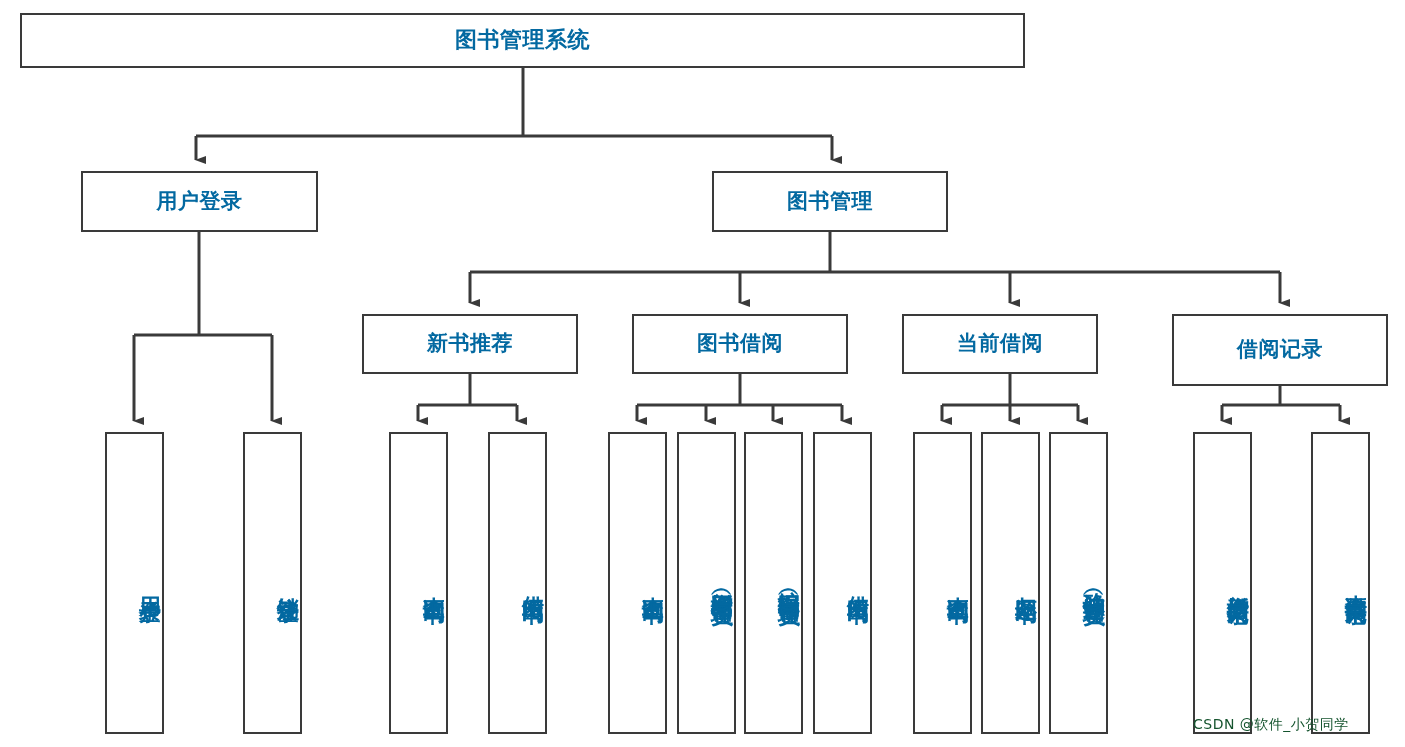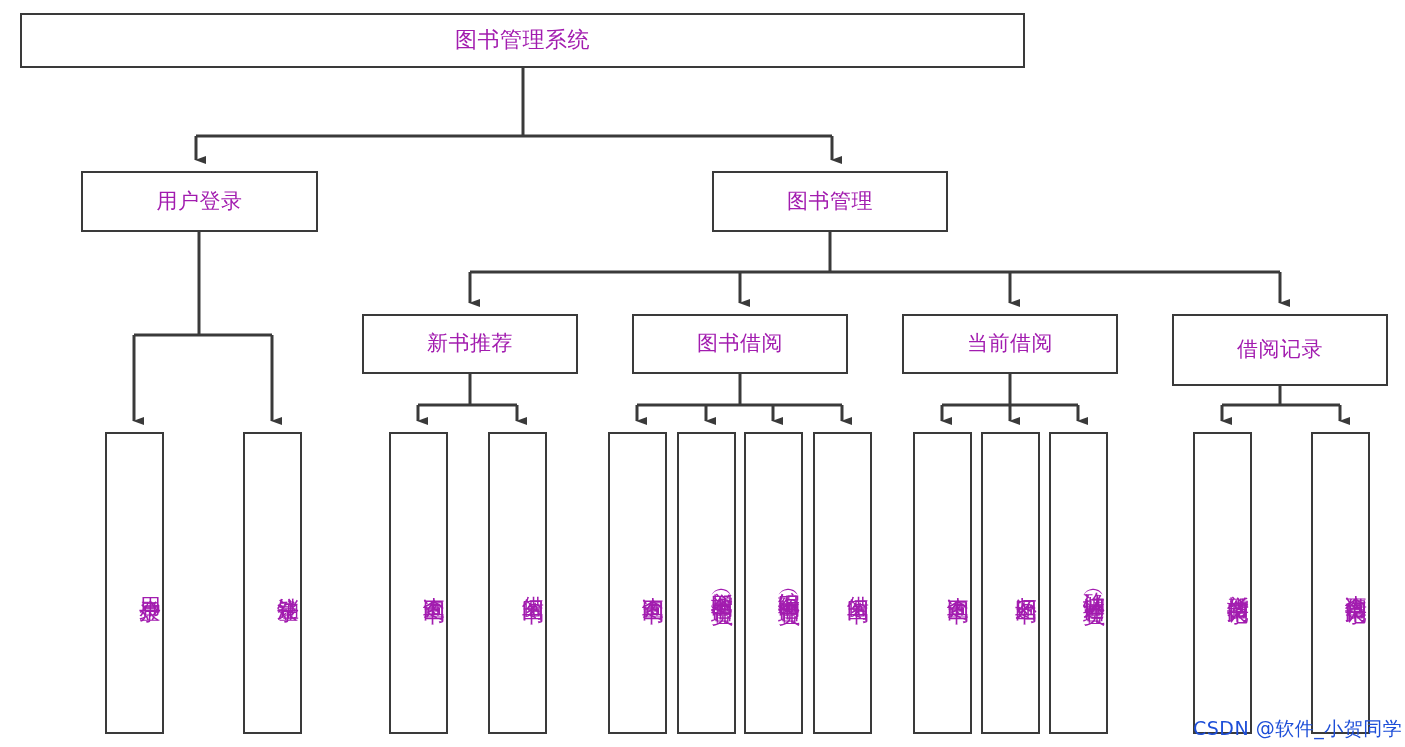--- a/index.html
+++ b/index.html
@@ -26,22 +26,23 @@
     height: 747px;
   }
   .node {
     position: absolute;
     box-sizing: border-box;
     background: #ffffff;
     border: 2px solid #3a3a3a;
     display: flex;
     align-items: center;
     justify-content: center;
-    color: #a21caf;
+    color: #0369a1;
     text-align: center;
+    font-weight: bold;
   }
   .node-h {
     font-size: 21px;
     letter-spacing: 0.5px;
     line-height: 1.1;
   }
   .node-root {
     font-size: 22px;
   }
   .node-v {
@@ -55,22 +56,22 @@
     align-items: flex-start;
     justify-content: center;
   }
   .node-v .vlabel {
     writing-mode: vertical-rl;
     text-orientation: upright;
     display: block;
   }
   .watermark {
     position: absolute;
-    font-size: 19px;
-    color: #1d4ed8;
+    font-size: 14px;
+    color: #14532d;
     white-space: nowrap;
     letter-spacing: 0.5px;
     user-select: none;
   }
 </style>
 </head>
 <body>
 
 <div id="diagram-root">
 
@@ -134,21 +135,21 @@
   <div class="node node-h" style="left:712px; top:171px; width:236px; height:61px;">
     <span>图书管理</span>
   </div>
 
   <div class="node node-h" style="left:632px; top:314px; width:216px; height:60px;">
     <span>图书借阅</span>
   </div>
   <div class="node node-h" style="left:362px; top:314px; width:216px; height:60px;">
     <span>新书推荐</span>
   </div>
-  <div class="node node-h" style="left:902px; top:314px; width:216px; height:60px;">
+  <div class="node node-h" style="left:902px; top:314px; width:196px; height:60px;">
     <span>当前借阅</span>
   </div>
   <div class="node node-h" style="left:1172px; top:314px; width:216px; height:72px;">
     <span>借阅记录</span>
   </div>
 
   <div class="node node-v" style="left:105px; top:432px; width:59px; height:302px;">
     <span class="vlabel">用户登录</span>
   </div>
   <div class="node node-v" style="left:243px; top:432px; width:59px; height:302px;">

